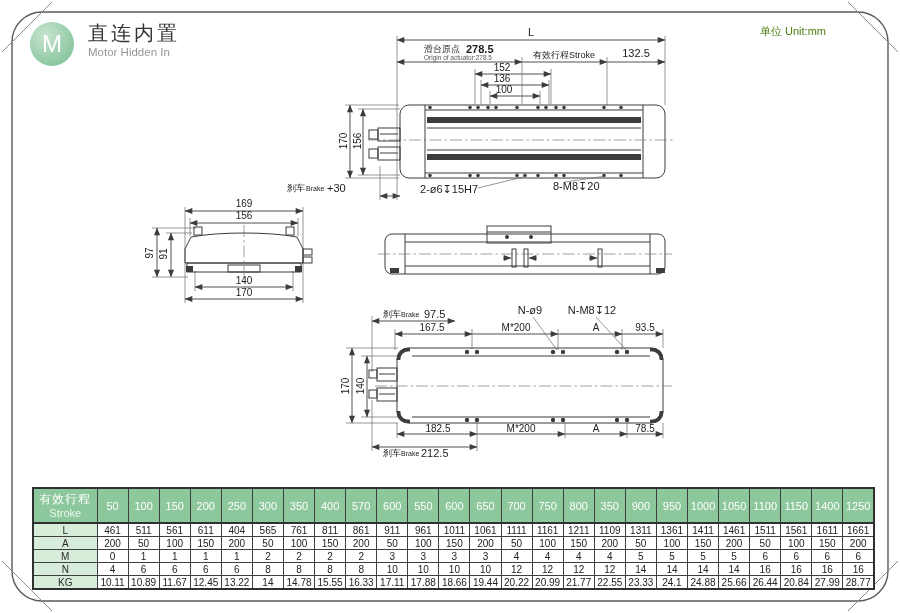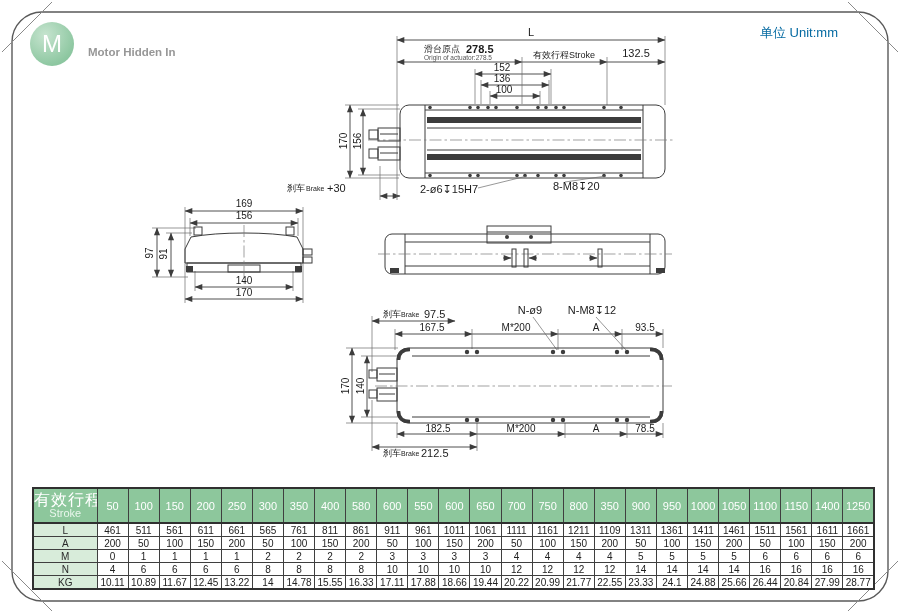--- a/index.html
+++ b/index.html
@@ -4,43 +4,43 @@
 <style>
   html,body{margin:0;padding:0;background:#fff;}
   .page{position:relative;width:900px;height:613px;background:#fff;overflow:hidden;
         font-family:"Liberation Sans",sans-serif;color:#222;}
   .abs{position:absolute;}
   
   .logo{left:30px;top:22px;width:44px;height:44px;border-radius:50%;
         background:radial-gradient(circle at 35% 30%, #c6e4cf 0%, #8fc8a2 70%, #7dbd95 100%);
         color:#fff;font-size:24px;display:flex;align-items:center;justify-content:center;}
   .title-cn{left:88px;top:20px;font-size:20px;letter-spacing:3px;color:#333;}
-  .title-en{left:88px;top:46px;font-size:11.5px;color:#979797;font-weight:bold;}
-  .unit{left:760px;top:24px;font-size:13px;color:#0369a1;}
+  .title-en{left:88px;top:46px;font-size:11.5px;color:#979797;}
+  .unit{left:760px;top:24px;font-size:11px;color:#4d7c0f;}
   
   svg text{font-family:"Liberation Sans",sans-serif;fill:#1b1b1b;}
   .t11{font-size:11px}.t10{font-size:10px}.t9{font-size:9px}
   .t7{font-size:7px}.t6{font-size:6.5px;fill:#555}
   .mid{text-anchor:middle}.bold{font-weight:700}
   .ln{stroke:#3c3c3c;stroke-width:1;fill:none}
   .lnF{fill:#3c3c3c;stroke:none}
   .dim{stroke:#3c3c3c;stroke-width:0.9;fill:none}
   .ext{stroke:#6b6b6b;stroke-width:0.7;fill:none}
   .cl{stroke:#7a7a7a;stroke-width:0.7;fill:none;stroke-dasharray:12 3 2.5 3}
   .frame{stroke:#5a5a5a;stroke-width:1.4;fill:none}
   .corner{stroke:#8a8a8a;stroke-width:1;fill:none}
   
   .spec{left:32px;top:487px;}
   table{border-collapse:collapse;table-layout:fixed;width:843px;border:2px solid #303030;}
   th,td{border:1px solid #3f3f3f;padding:0;text-align:center;overflow:hidden;
         font-weight:400;white-space:nowrap;}
   col.c0{width:64px;}
   tr.head th{height:33px;background:#8dc79c;color:#fff;font-size:11px;border-bottom:2px solid #303030;}
   tr.head th.first{background:#8dc79c;}
-  .hcn{font-size:16px;letter-spacing:1px;color:#fff;line-height:15px;}
+  .hcn{font-size:12px;letter-spacing:1px;color:#fff;line-height:15px;}
   .hen{font-size:11px;color:#e9f6ec;line-height:13px;text-align:center;}
   tbody th.rl{background:#d8ecda;color:#2a2a2a;font-size:10px;height:12px;}
   tbody td{background:#fff;color:#222;font-size:10px;height:12px;}
 </style>
 </head>
 <body>
 
 <div class="page">
 
   <svg class="abs" style="left:0;top:0" width="900" height="613" viewBox="0 0 900 613">
@@ -296,20 +296,21 @@
       <text class="t10 mid" x="645" y="432">78.5</text>
       <text class="t9" x="383" y="456">刹车</text>
       <text class="t7" x="401" y="456">Brake</text>
       <text class="t11" x="421" y="457">212.5</text>
     </g>
   </svg>
 
   <div class="abs logo">
     <span>M</span>
   </div>
+  <div class="abs title-cn">直连内置</div>
   <div class="abs title-en">Motor Hidden  In</div>
   <div class="abs unit">单位 Unit:mm</div>
 
   <div class="abs spec">
     <table>
       <colgroup>
           <col class="c0">
         </colgroup>
       <thead>
         <tr class="head">
@@ -318,21 +319,21 @@
             <div class="hen">Stroke</div>
           </th>
         <th>50</th>
             <th>100</th>
             <th>150</th>
             <th>200</th>
             <th>250</th>
             <th>300</th>
             <th>350</th>
             <th>400</th>
-            <th>580</th>
+            <th>570</th>
             <th>600</th>
             <th>550</th>
             <th>600</th>
             <th>650</th>
             <th>700</th>
             <th>750</th>
             <th>800</th>
             <th>350</th>
             <th>900</th>
             <th>950</th>
@@ -344,21 +345,21 @@
             <th>1250</th>
           </tr>
       </thead>
       <tbody>
           <tr>
             <th class="rl">L</th>
             <td>461</td>
             <td>511</td>
             <td>561</td>
             <td>611</td>
-            <td>661</td>
+            <td>404</td>
             <td>565</td>
             <td>761</td>
             <td>811</td>
             <td>861</td>
             <td>911</td>
             <td>961</td>
             <td>1011</td>
             <td>1061</td>
             <td>1111</td>
             <td>1161</td>

